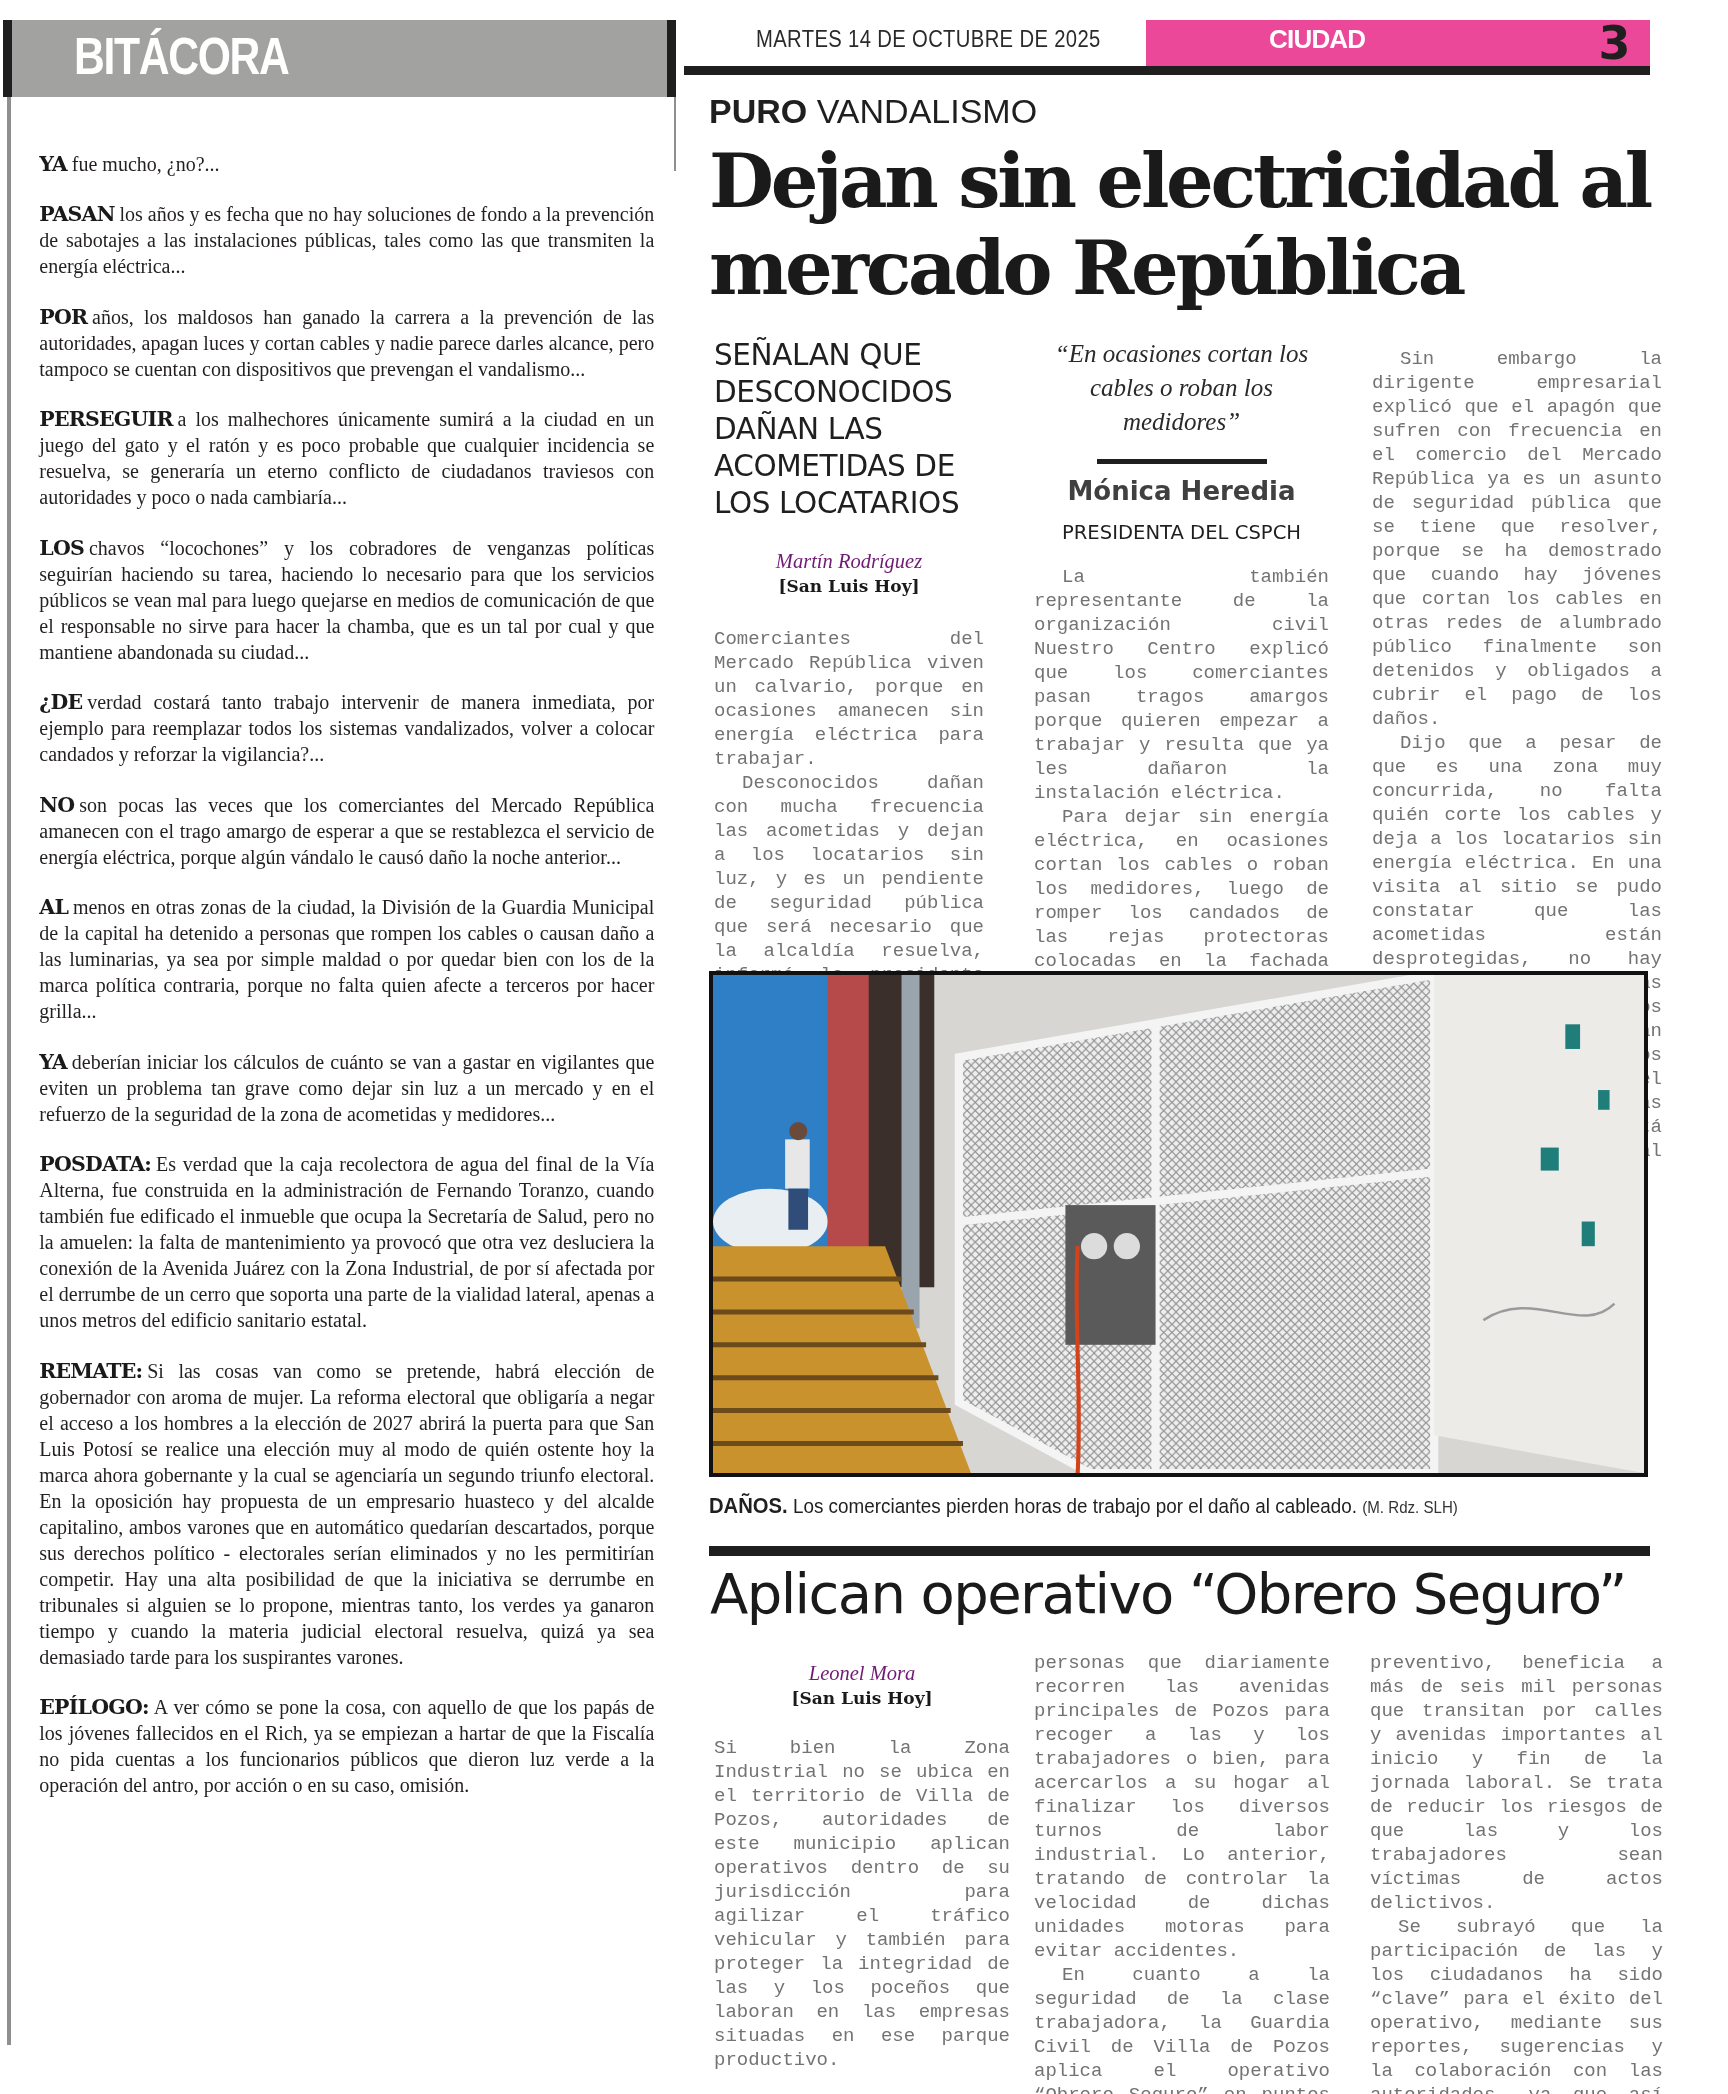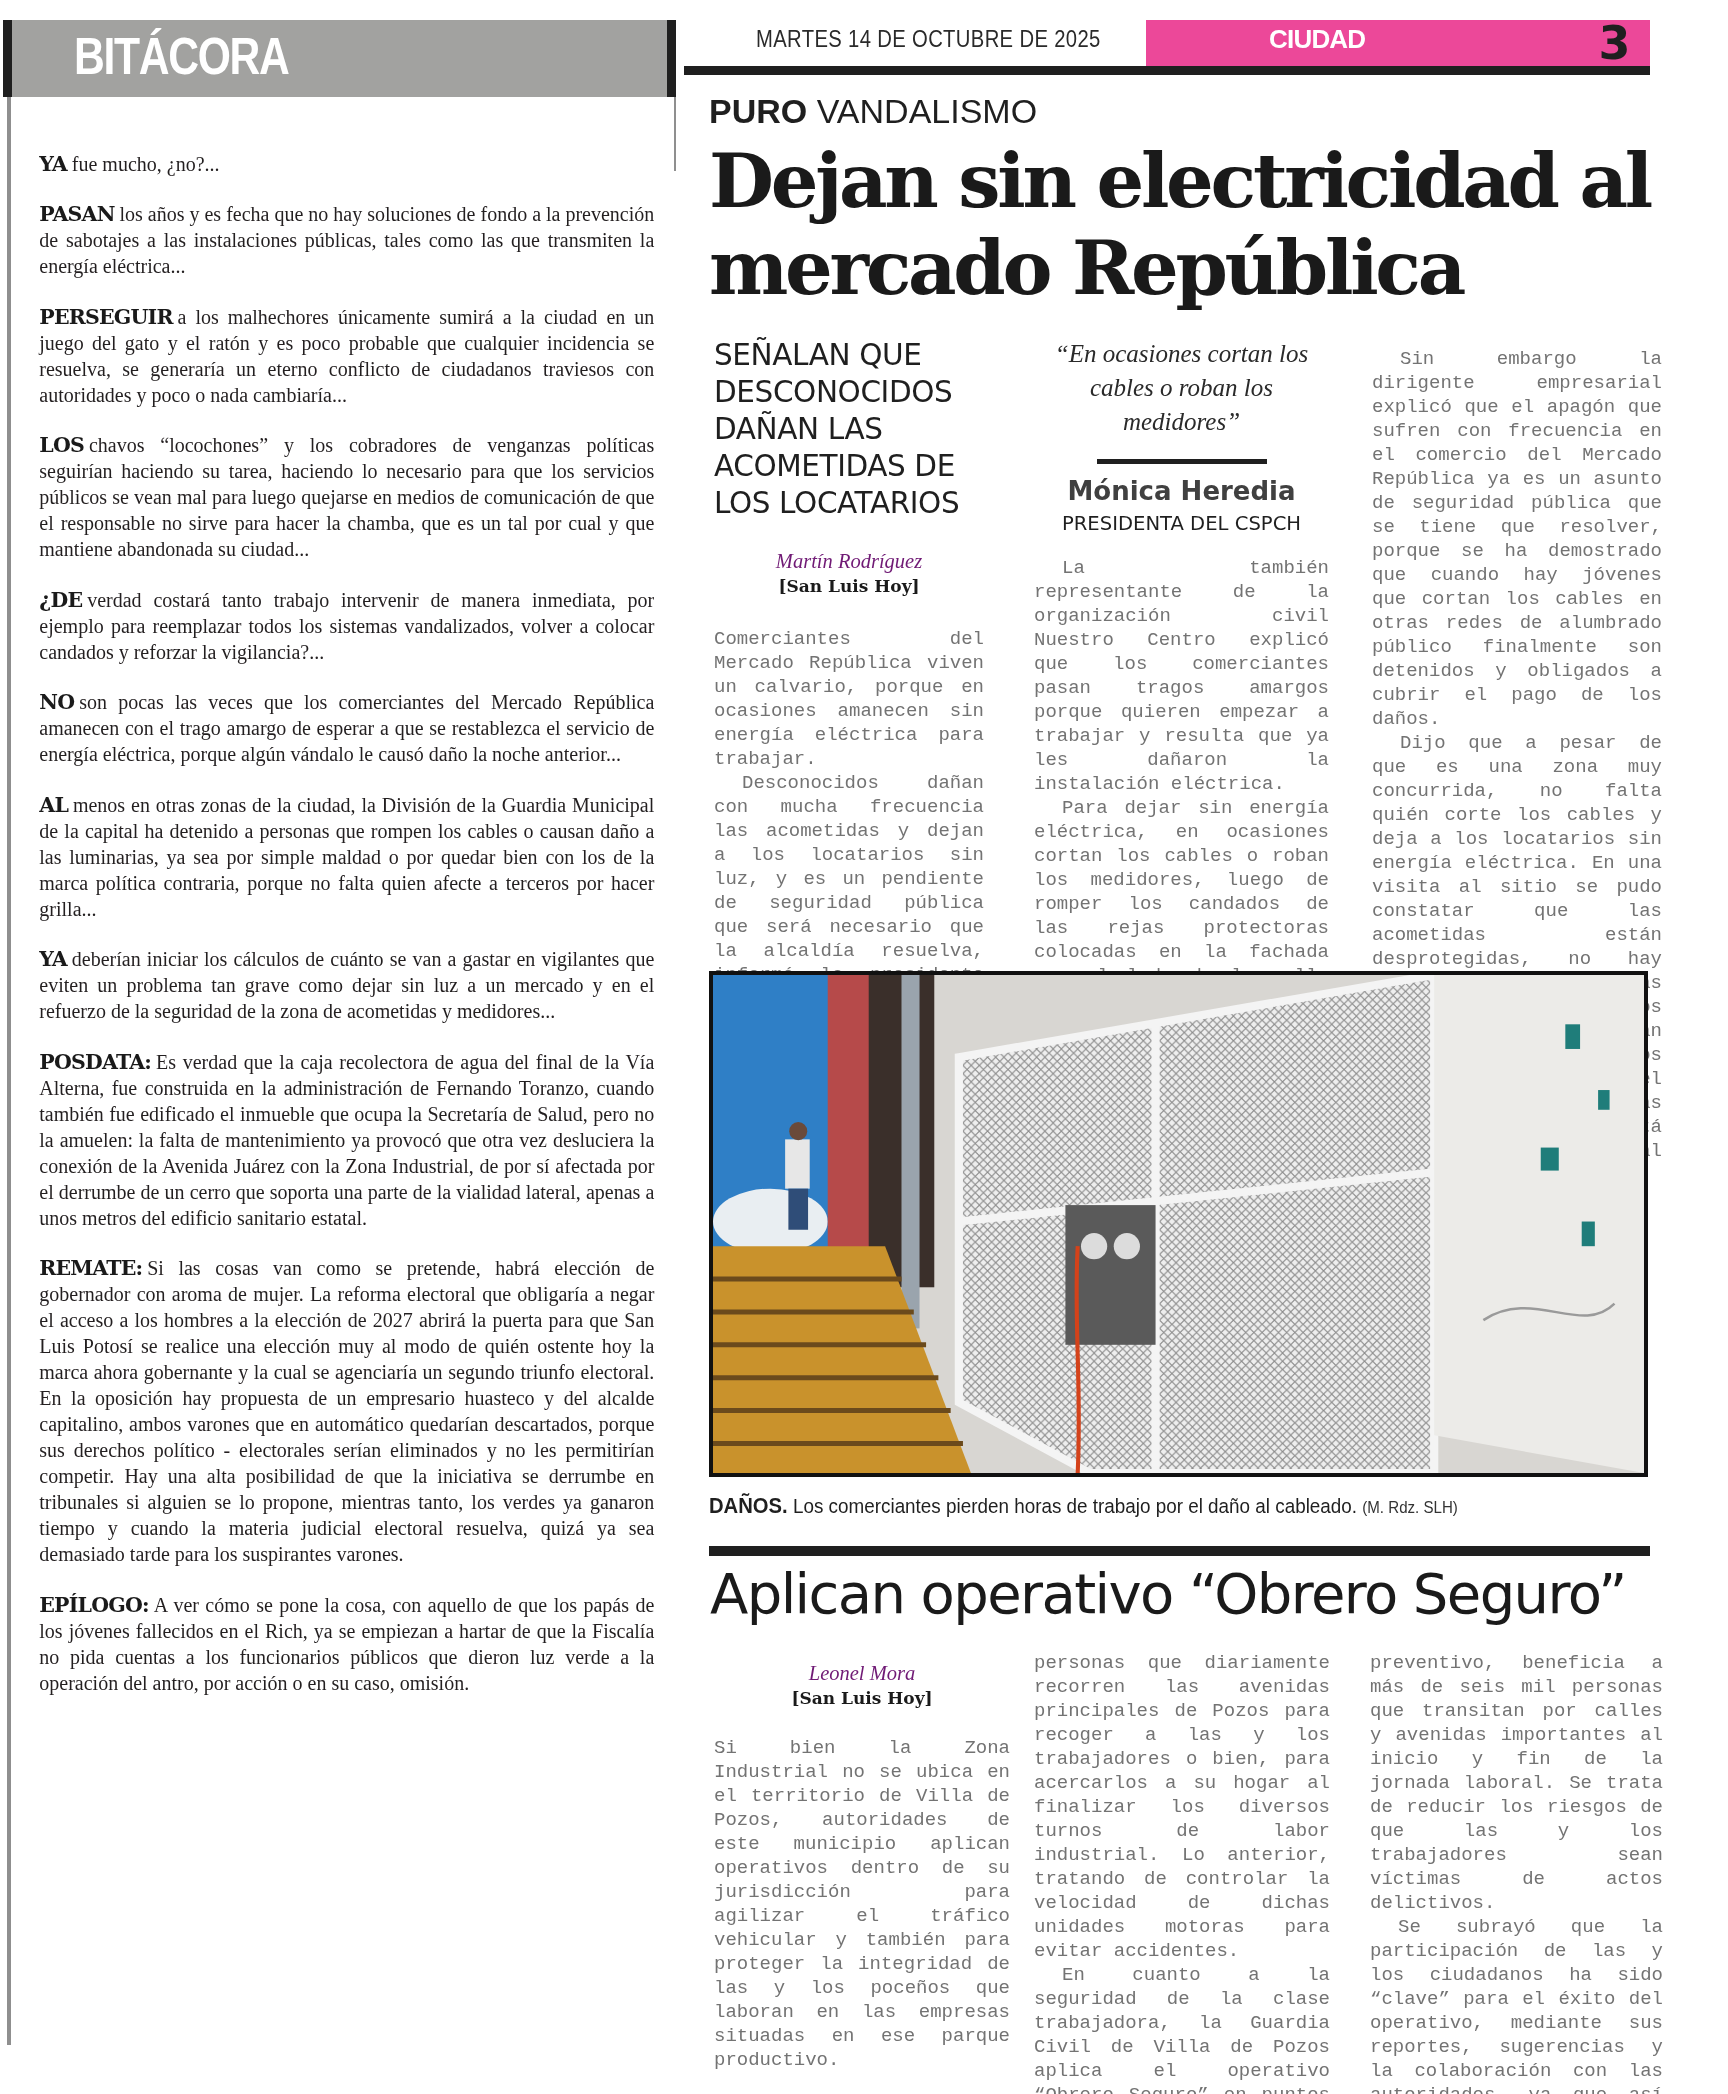--- a/index.html
+++ b/index.html
@@ -94,21 +94,21 @@
 
   .pullquote { text-align: center; }
   .pullquote .quote {
     font-family: "Liberation Serif", serif; font-style: italic; font-size: 25px; line-height: 34px; color: #2a2a2a;
   }
   .pullquote .qrule { width: 170px; height: 5.7px; background: #1f1f1f; margin: 19.6px auto 11.5px auto; }
   .pullquote .qname {
     font-family: "DejaVu Sans", sans-serif; font-weight: 700; font-size: 26px; color: #404040;
   }
   .pullquote .qrole {
-    font-family: "DejaVu Sans", sans-serif; font-size: 19.6px; color: #1f1f1f; margin-top: 6px; margin-bottom: 21px;
+    font-family: "DejaVu Sans", sans-serif; font-size: 19.6px; color: #1f1f1f; margin-top: 15px; margin-bottom: 21px;
   }
 
   
   #photo {
     position: absolute; left: 709px; top: 971px; width: 939px; height: 506px;
     border: 4.9px solid #111; box-sizing: border-box; overflow: hidden; background: #cfcfcf;
   }
   #photo svg { display: block; width: 100%; height: 100%; }
   #caption {
     position: absolute; left: 709px; top: 1493px; width: 949px;
@@ -132,20 +132,21 @@
 
 <section id="bitacora">
   <div class="band">
     <h1>BITÁCORA</h1>
   </div>
   <div class="rule-left"></div>
   <div class="rule-right"></div>
   <div class="items">
     <p class="bit-item"><span class="lead">YA</span><span>fue mucho, ¿no?...</span></p>
     <p class="bit-item"><span class="lead">PASAN</span><span>los años y es fecha que no hay soluciones de fondo a la prevención de sabotajes a las instalaciones públicas, tales como las que transmiten la energía eléctrica...</span></p>
+    <p class="bit-item"><span class="lead">POR</span><span>años, los maldosos han ganado la carrera a la prevención de las autoridades, apagan luces y cortan cables y nadie parece darles alcance, pero tampoco se cuentan con dispositivos que prevengan el vandalismo...</span></p>
     <p class="bit-item"><span class="lead">PERSEGUIR</span><span>a los malhechores únicamente sumirá a la ciudad en un juego del gato y el ratón y es poco probable que cualquier incidencia se resuelva, se generaría un eterno conflicto de ciudadanos traviesos con autoridades y poco o nada cambiaría...</span></p>
     <p class="bit-item"><span class="lead">LOS</span><span>chavos “locochones” y los cobradores de venganzas políticas seguirían haciendo su tarea, haciendo lo necesario para que los servicios públicos se vean mal para luego quejarse en medios de comunicación de que el responsable no sirve para hacer la chamba, que es un tal por cual y que mantiene abandonada su ciudad...</span></p>
     <p class="bit-item"><span class="lead">¿DE</span><span>verdad costará tanto trabajo intervenir de manera inmediata, por ejemplo para reemplazar todos los sistemas vandalizados, volver a colocar candados y reforzar la vigilancia?...</span></p>
     <p class="bit-item"><span class="lead">NO</span><span>son pocas las veces que los comerciantes del Mercado República amanecen con el trago amargo de esperar a que se restablezca el servicio de energía eléctrica, porque algún vándalo le causó daño la noche anterior...</span></p>
     <p class="bit-item"><span class="lead">AL</span><span>menos en otras zonas de la ciudad, la División de la Guardia Municipal de la capital ha detenido a personas que rompen los cables o causan daño a las luminarias, ya sea por simple maldad o por quedar bien con los de la marca política contraria, porque no falta quien afecte a terceros por hacer grilla...</span></p>
     <p class="bit-item"><span class="lead">YA</span><span>deberían iniciar los cálculos de cuánto se van a gastar en vigilantes que eviten un problema tan grave como dejar sin luz a un mercado y en el refuerzo de la seguridad de la zona de acometidas y medidores...</span></p>
     <p class="bit-item"><span class="lead">POSDATA:</span><span>Es verdad que la caja recolectora de agua del final de la Vía Alterna, fue construida en la administración de Fernando Toranzo, cuando también fue edificado el inmueble que ocupa la Secretaría de Salud, pero no la amuelen: la falta de mantenimiento ya provocó que otra vez desluciera la conexión de la Avenida Juárez con la Zona Industrial, de por sí afectada por el derrumbe de un cerro que soporta una parte de la vialidad lateral, apenas a unos metros del edificio sanitario estatal.</span></p>
     <p class="bit-item"><span class="lead">REMATE:</span><span>Si las cosas van como se pretende, habrá elección de gobernador con aroma de mujer. La reforma electoral que obligaría a negar el acceso a los hombres a la elección de 2027 abrirá la puerta para que San Luis Potosí se realice una elección muy al modo de quién ostente hoy la marca ahora gobernante y la cual se agenciaría un segundo triunfo electoral. En la oposición hay propuesta de un empresario huasteco y del alcalde capitalino, ambos varones que en automático quedarían descartados, porque sus derechos político - electorales serían eliminados y no les permitirían competir. Hay una alta posibilidad de que la iniciativa se derrumbe en tribunales si alguien se lo propone, mientras tanto, los verdes ya ganaron tiempo y cuando la materia judicial electoral resuelva, quizá ya sea demasiado tarde para los suspirantes varones.</span></p>
     <p class="bit-item"><span class="lead">EPÍLOGO:</span><span>A ver cómo se pone la cosa, con aquello de que los papás de los jóvenes fallecidos en el Rich, ya se empiezan a hartar de que la Fiscalía no pida cuentas a los funcionarios públicos que dieron luz verde a la operación del antro, por acción o en su caso, omisión.</span></p>
   </div>

